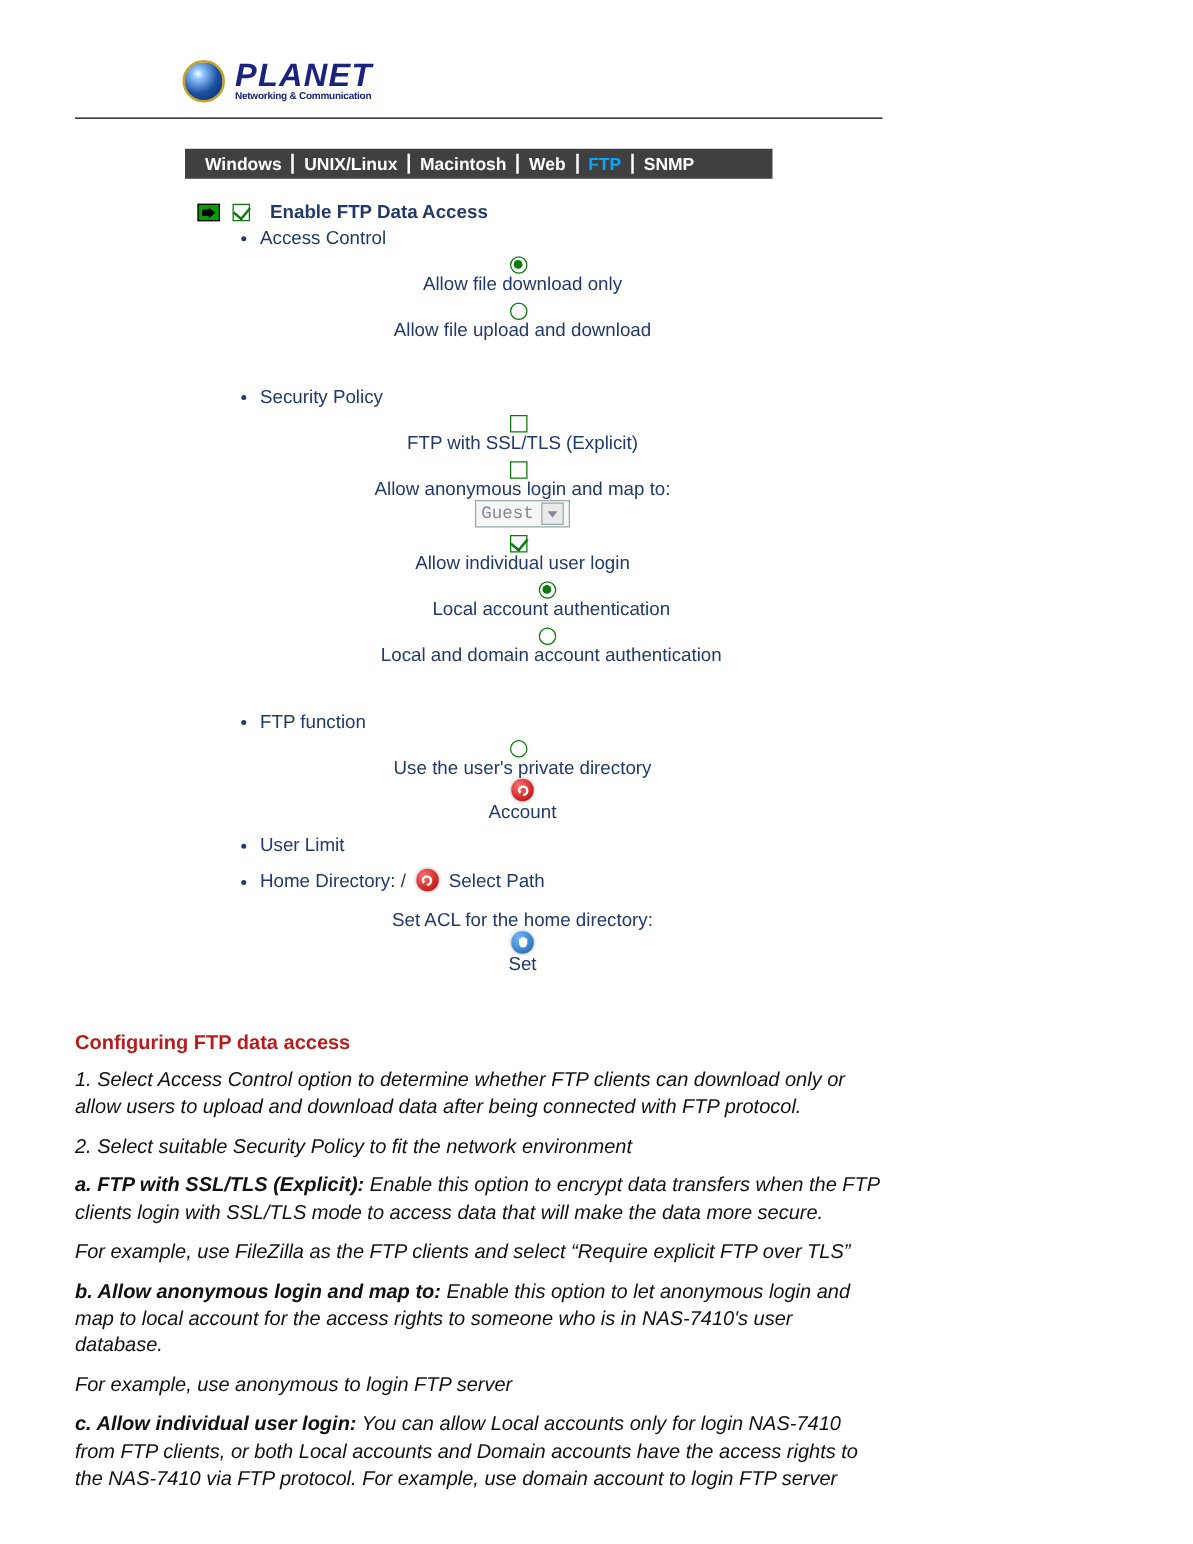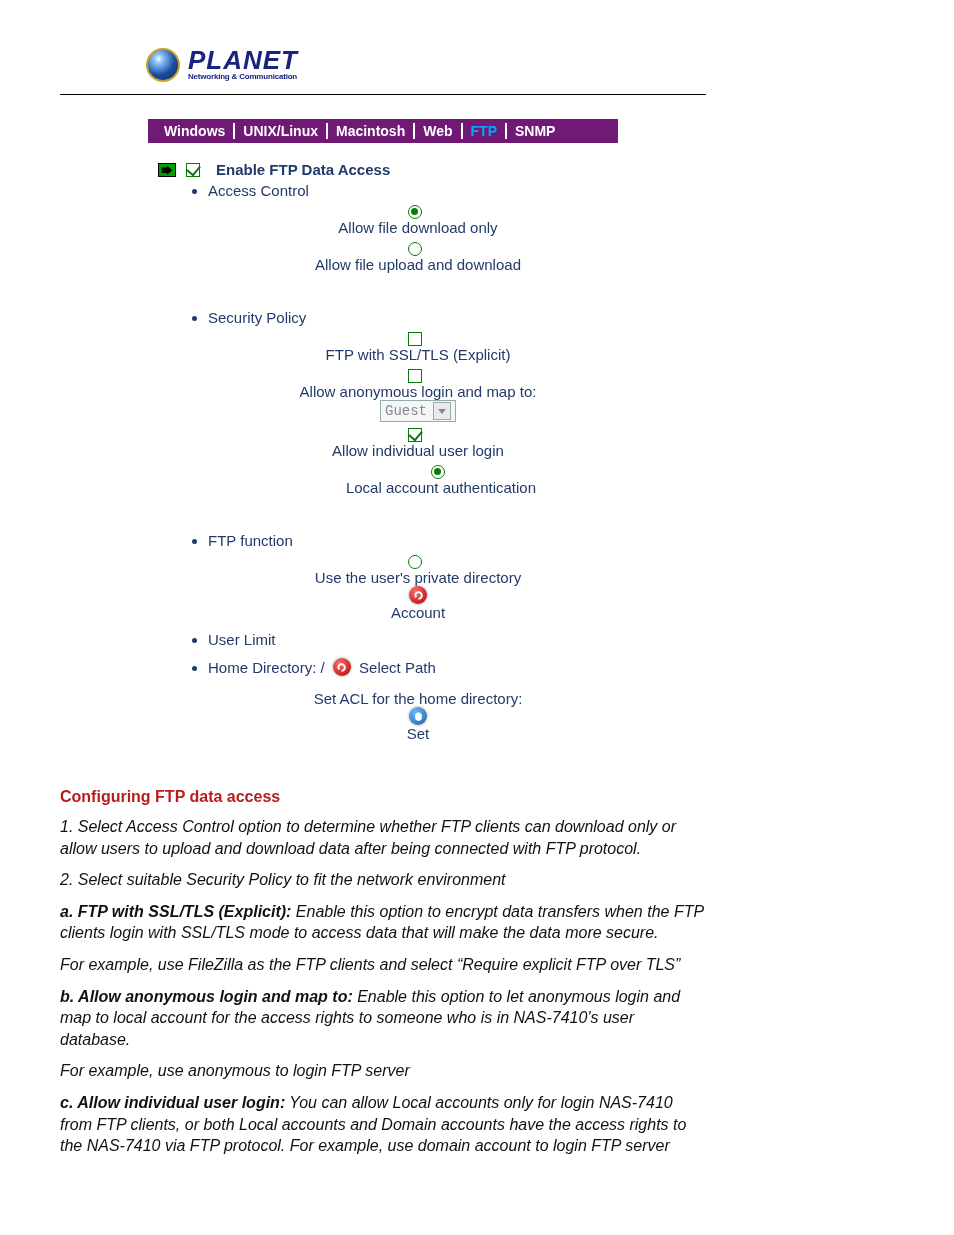--- a/index.html
+++ b/index.html
@@ -50,21 +50,21 @@
     border-top: 1.5px solid #000;
     margin: 8px 0 24px 0;
   }
   .ui-box {
     margin: 0 auto 18px auto;
     width: 470px;
   }
   .tab-bar {
     display: flex;
     align-items: center;
-    background: #701a75;
+    background: #404040;
     color: #fff;
     font-weight: bold;
     font-size: 14px;
     padding: 4px 8px;
   }
   .tab-bar .tab {
     padding: 0 8px;
   }
   .tab-bar .active {
     color: #00aaff;
@@ -283,20 +283,24 @@
             </div>
             <div class="opt-line">
               <input type="checkbox" class="cbx" checked="" style="">
               <span>Allow individual user login</span>
             </div>
             <div class="indent" style="margin-left:46px">
               <div class="opt-line">
                 <input type="radio" class="rdo" name="auth" checked="" style="">
                 <span>Local account authentication</span>
               </div>
+              <div class="opt-line">
+                <input type="radio" class="rdo" name="auth" style="">
+                <span>Local and domain account authentication</span>
+              </div>
             </div>
           </div>
         </li>
 
         <div class="section-space"></div>
 
         <li>
           <span>FTP function</span>
           <div class="indent">
             <div class="opt-line">

